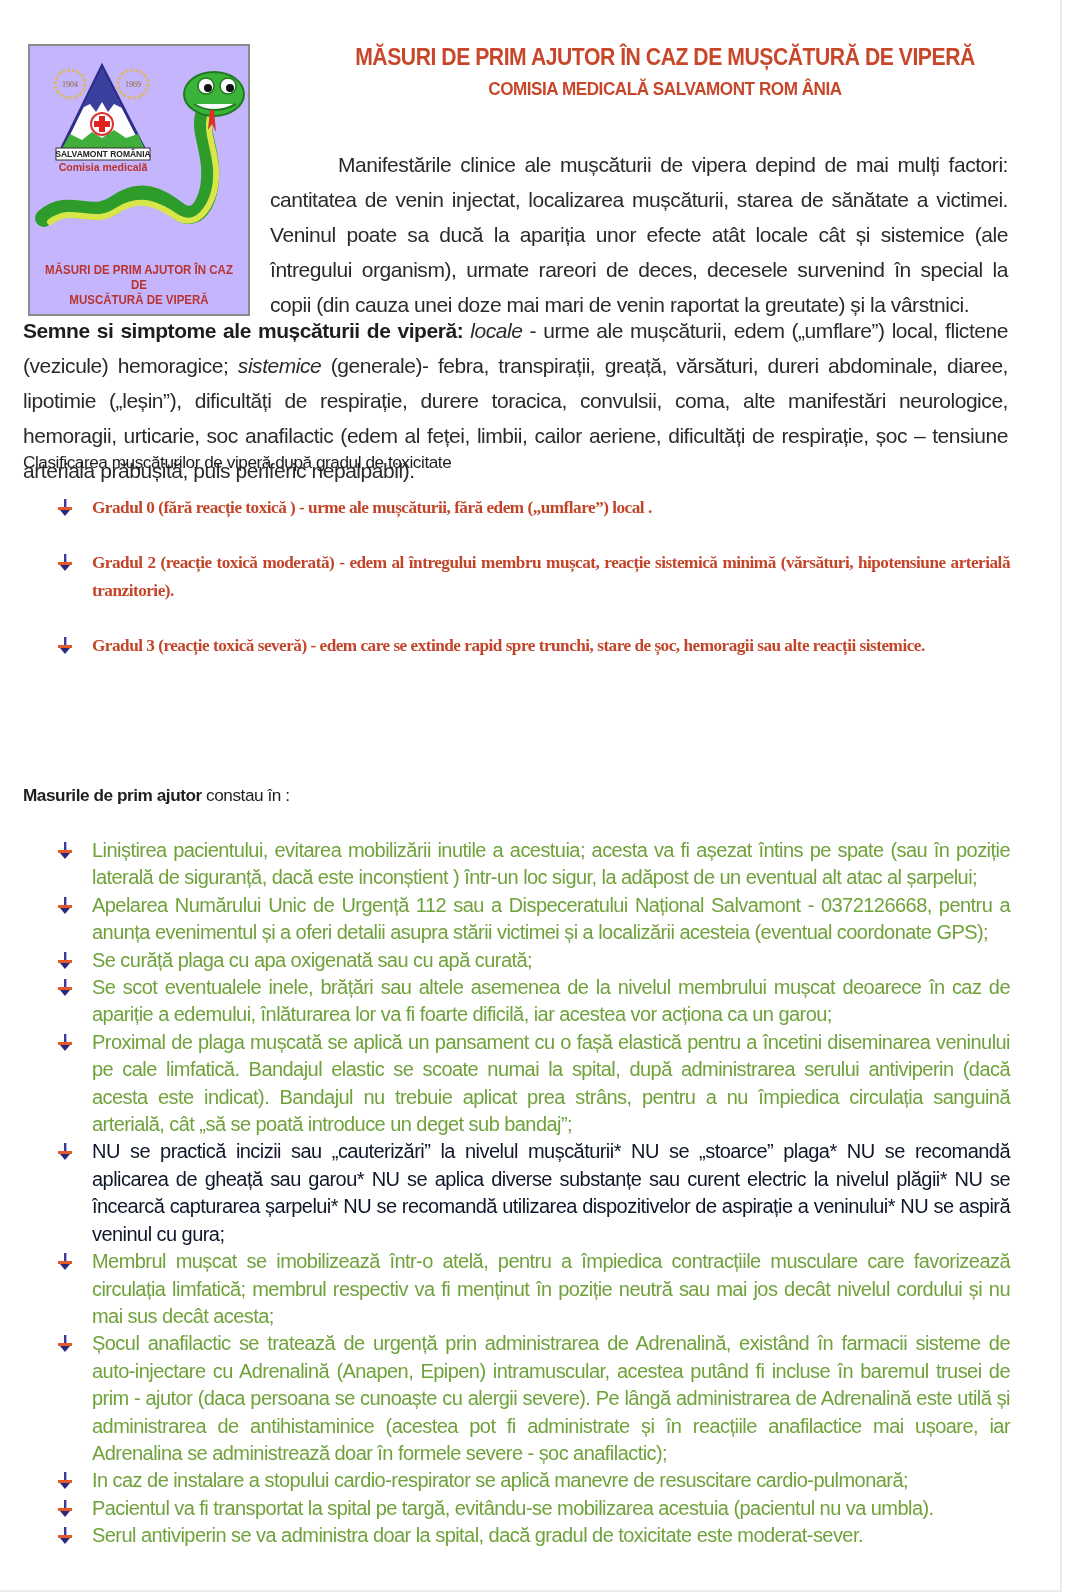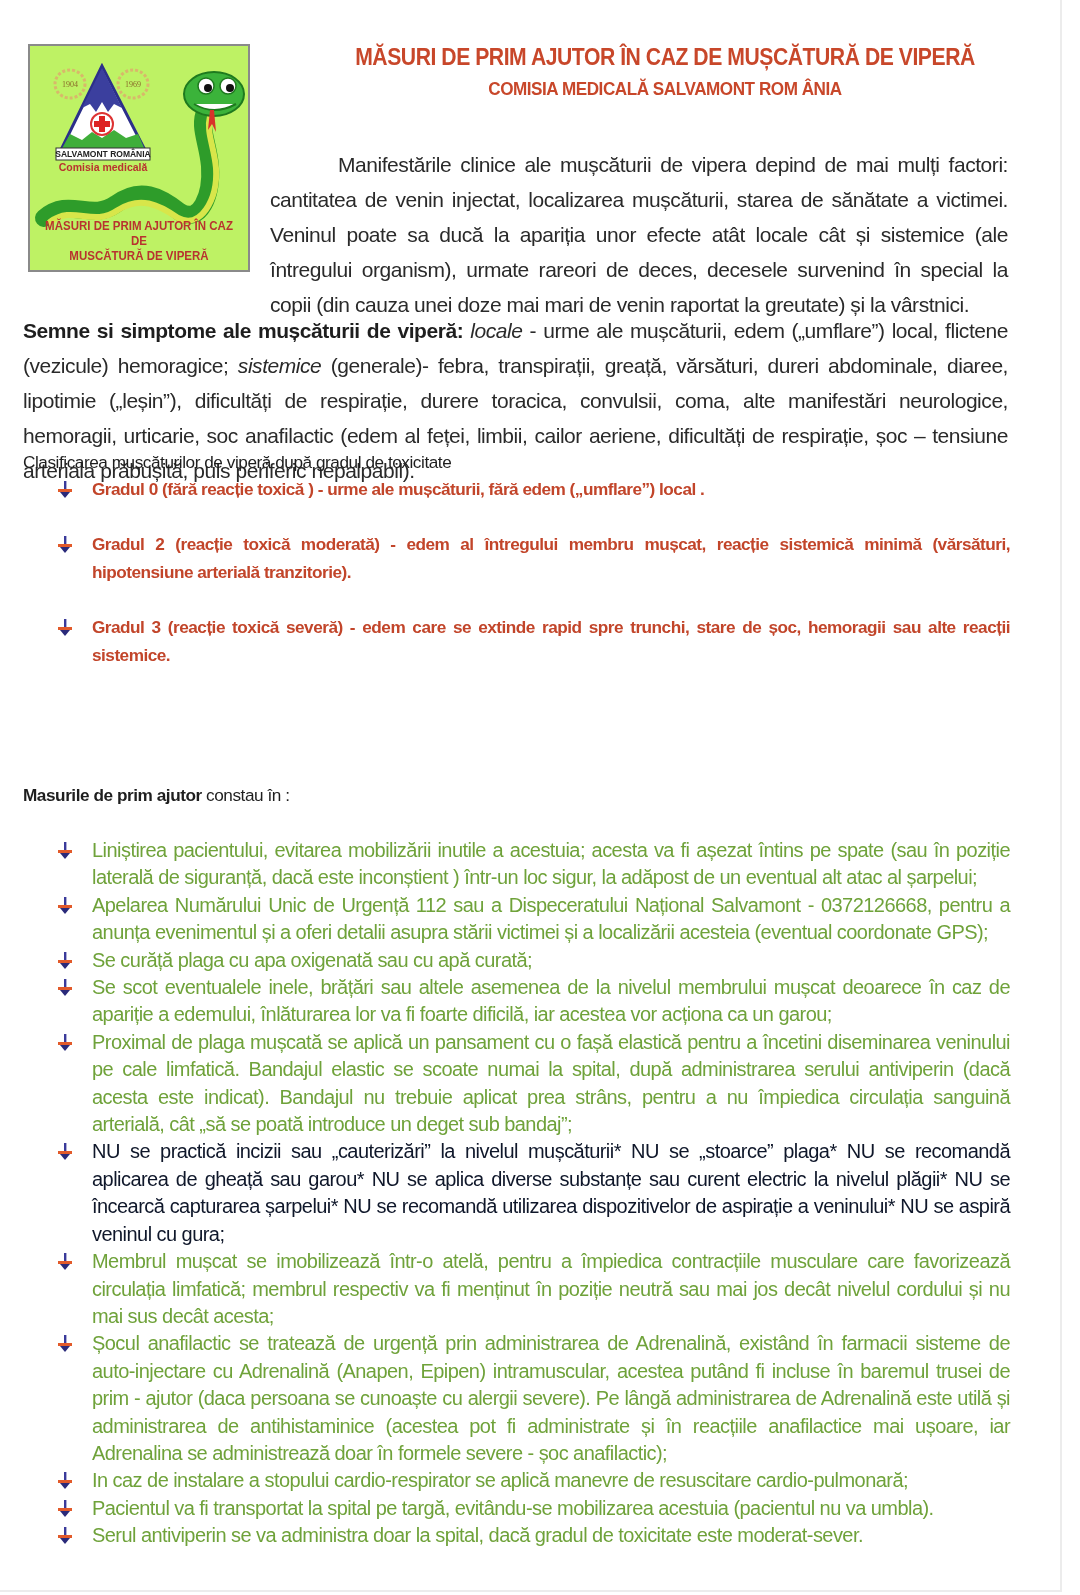--- a/index.html
+++ b/index.html
@@ -6,22 +6,22 @@
     body {
       width: 1080px; height: 1595px; background: #ffffff; overflow: hidden;
       font-family: "Liberation Sans", "DejaVu Sans", sans-serif;
       position: relative;
     }
     .page {
       position: absolute; left: 0; top: 0; width: 1060px; height: 1590px;
       background: #fff; border-right: 2px solid #ececec; border-bottom: 2px solid #ececec;
     }
     .logo {
-      position: absolute; left: 28px; top: 44px; width: 222px; height: 228px;
-      border: 2px solid #8a8a8a; background: #bef264; box-sizing: border-box;
+      position: absolute; left: 28px; top: 44px; width: 222px; height: 272px;
+      border: 2px solid #8a8a8a; background: #c4b5fd; box-sizing: border-box;
     }
     .logo svg { position: absolute; left: 0; top: 0; }
     .logo-caption {
       position: absolute; left: 0; right: 0; bottom: 6px; text-align: center;
       color: #b8332f; font-weight: bold; font-size: 12.5px; line-height: 15px;
       transform: scaleX(0.92);
     }
     .title {
       position: absolute; left: 270px; width: 790px; text-align: center;
       color: #c8472a; font-weight: bold; letter-spacing: -0.5px;
@@ -35,21 +35,21 @@
     .intro {
       position: absolute; left: 270px; top: 147px; width: 738px;
       text-indent: 68px;
     }
     .signs { position: absolute; left: 23px; top: 313px; width: 985px; }
     .b { font-weight: bold; color: #1e1e1e; }
     .i { font-style: italic; }
     .heading {
       position: absolute; left: 23px; font-size: 17.2px; color: #1e1e1e; letter-spacing: -0.45px;
     }
-    .grades { position: absolute; left: 55px; top: 476px; width: 955px; }
+    .grades { position: absolute; left: 55px; top: 494px; width: 955px; font-family: Liberation Serif, serif; }
     .grade-item {
       position: relative; padding-left: 37px; font-weight: bold; color: #c2452a;
       font-size: 17.2px; line-height: 27.4px; text-align: justify; letter-spacing: -0.5px;
     }
     .measures { position: absolute; left: 55px; top: 837px; width: 955px; }
     .measure-item {
       position: relative; padding-left: 37px; font-weight: normal;
       font-size: 20px; line-height: 27.4px; text-align: justify; letter-spacing: -0.55px;
     }
     .green { color: #6fa23a; }

